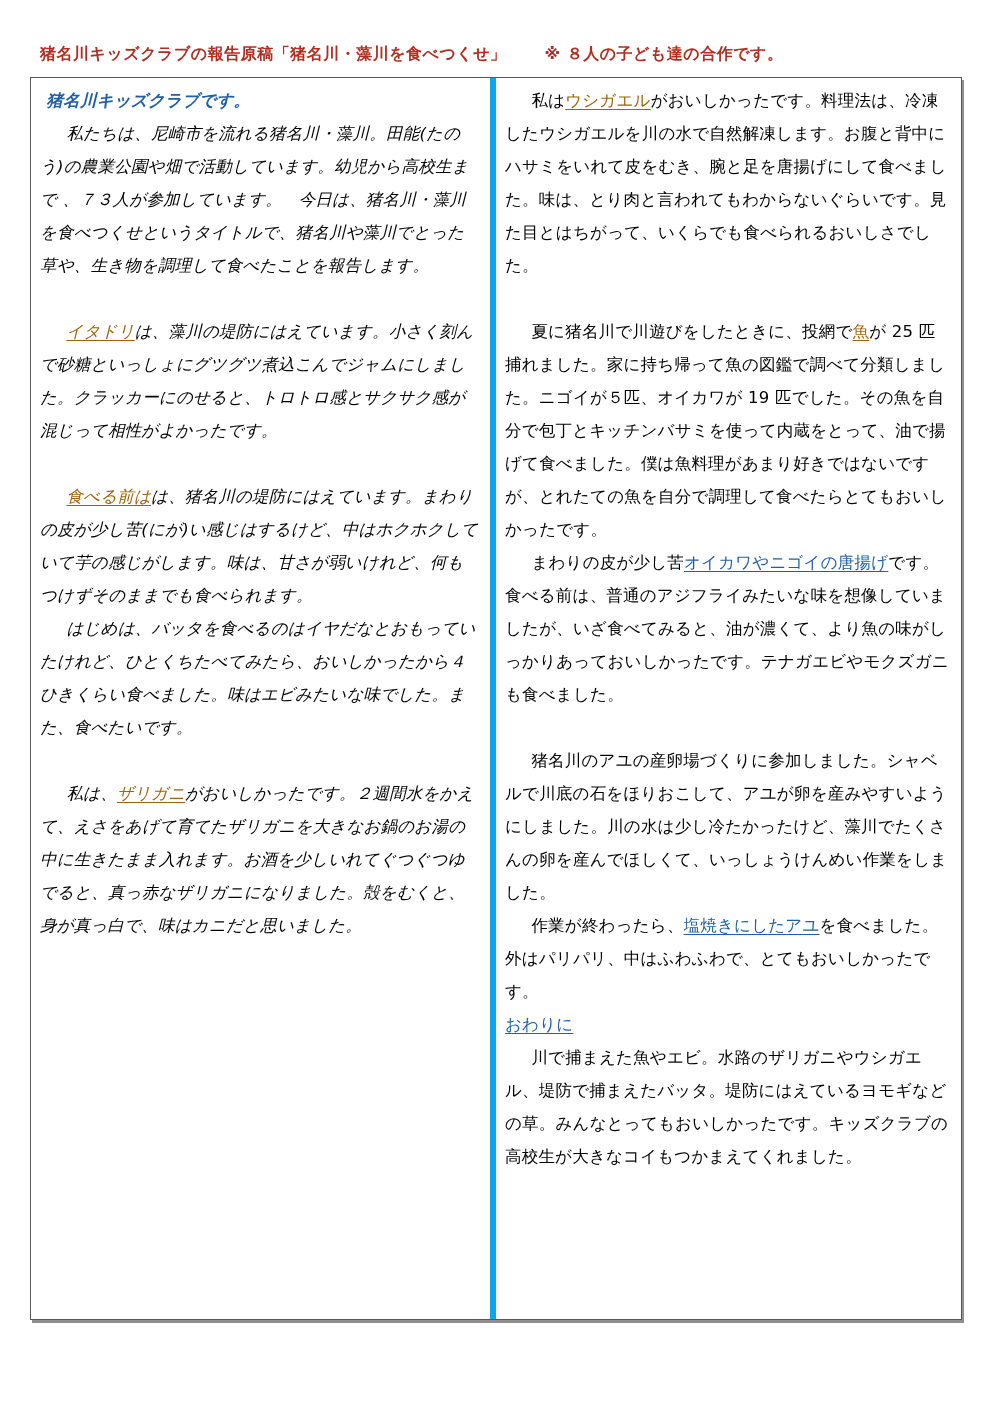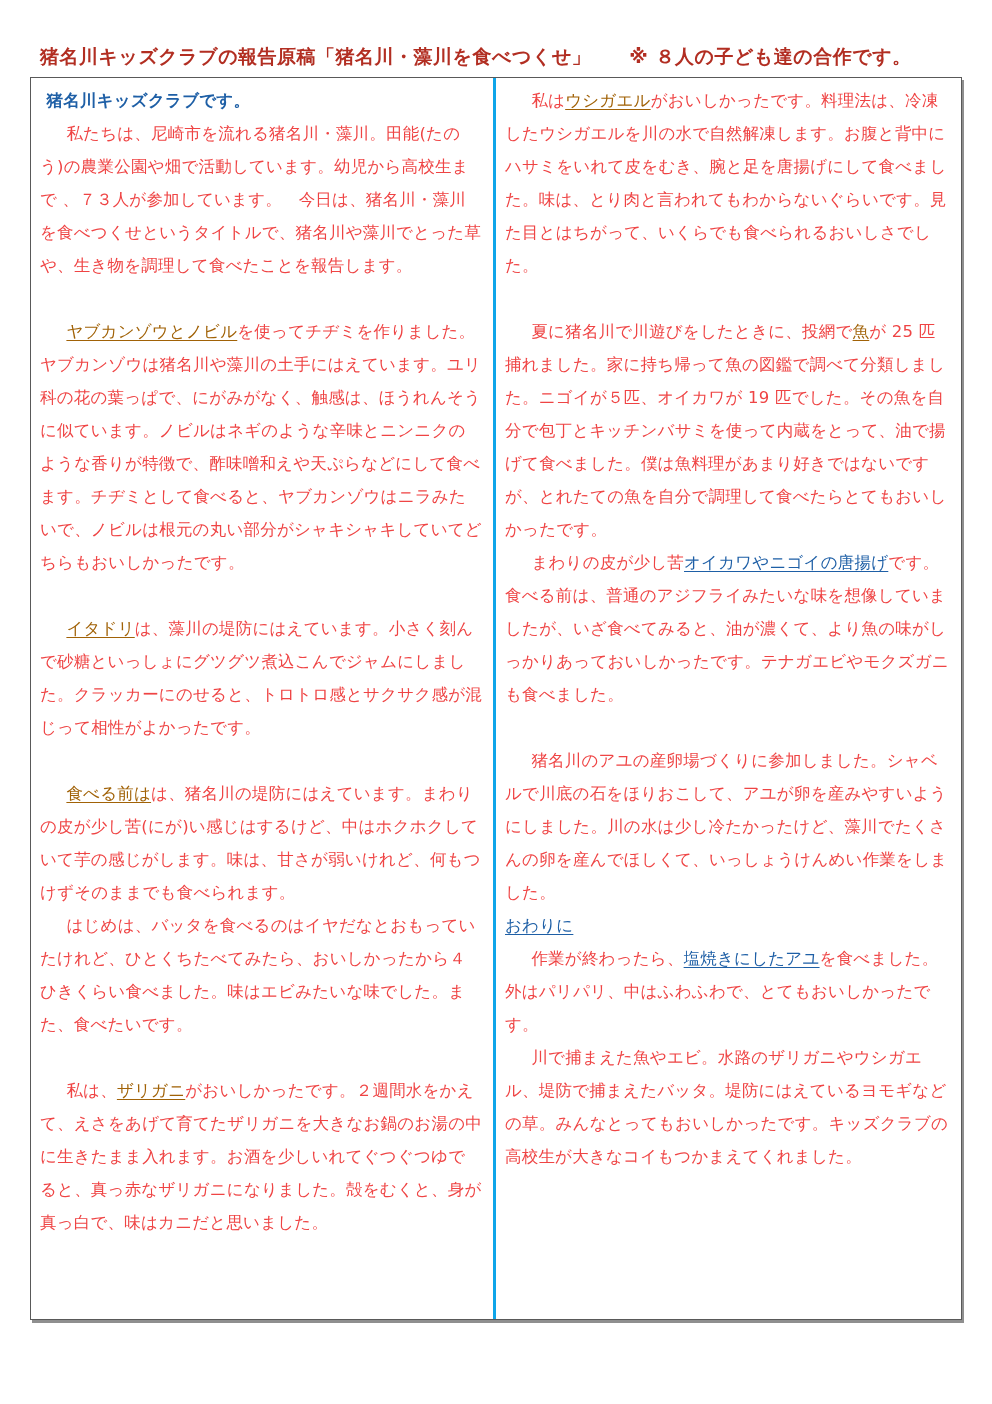--- a/index.html
+++ b/index.html
@@ -4,49 +4,49 @@
 <style>
   * { margin:0; padding:0; box-sizing:border-box; }
   html,body { background:#ffffff; }
   body {
     width:992px; height:1404px;
     position:relative;
     font-family:"DejaVu Sans", sans-serif;
   }
   .doc-title-row {
     position:absolute; left:40px; top:44px; width:930px;
-    color:#B22E22; font-weight:bold; font-size:19px;
+    color:#B22E22; font-weight:bold; font-size:16px;
     letter-spacing:0.5px; white-space:nowrap;
   }
   .doc-title-note { margin-left:38px; }
   .report-box {
     position:absolute; left:30px; top:77px;
     width:932px; height:1243px;
     border:1px solid #595959;
     box-shadow:2px 3px 0 #8f8f8f;
     background:#ffffff;
     display:flex;
   }
   .col {
     flex:1 1 50%;
     padding:6px 11px 0 9px;
     overflow:hidden;
   }
-  .col-left { border-right:3px solid #0ea5e9; }
+  .col-left { border-right:6px solid #0ea5e9;font-style:italic; }
   p.para {
     font-size:16.5px;
     line-height:33px;
     color:#3F93CF;
     letter-spacing:0.2px;
     text-align:left;
   }
   p.gap { margin-top:33px; }
   p.ind-para  { text-indent:1.6em; }
   p.ind-small { text-indent:0.4em; }
-  .seg-normal { color:#ef4444; }
+  .seg-normal { color:#000000; }
   .seg-keyword {
     color:#a16207;
     text-decoration:underline;
     text-underline-offset:3px;
   }
   .seg-keyword-bold {
     color:#1E5FA6; font-weight:normal;
     text-decoration:underline;
     text-underline-offset:3px;
     text-align:right;
@@ -57,28 +57,27 @@
 <body>
 
 <div class="doc-title-row">
   <span>猪名川キッズクラブの報告原稿「猪名川・藻川を食べつくせ」</span><span class="doc-title-note">※ ８人の子ども達の合作です。</span>
 </div>
 
 <div class="report-box">
   <div class="col col-left">
       <p class="para ind-small"><span class="seg-bold">猪名川キッズクラブです。</span></p>
       <p class="para ind-para"><span class="seg-normal">私たちは、尼崎市を流れる猪名川・藻川。田能(たのう)の農業公園や畑で活動しています。幼児から高校生まで 、７３人が参加しています。　今日は、猪名川・藻川を食べつくせというタイトルで、猪名川や藻川でとった草や、生き物を調理して食べたことを報告します。</span></p>
-      <p class="para gap ind-para"><span class="seg-keyword">ヤブカンゾウとノビル</span><span class="seg-normal">を使ってチヂミを作りました。ヤブカンゾウは猪名川や藻川の土手にはえています。ユリ科の花の葉っぱで、にがみがなく、触感は、ほうれんそうに似ています。ノビルはネギのような辛味とニンニクのような香りが特徴で、酢味噌和えや天ぷらなどにして食べます。チヂミとして食べると、ヤブカンゾウはニラみたいで、ノビルは根元の丸い部分がシャキシャキしていてどちらもおいしかったです。</span></p>
       <p class="para gap ind-para"><span class="seg-keyword">イタドリ</span><span class="seg-normal">は、藻川の堤防にはえています。小さく刻んで砂糖といっしょにグツグツ煮込こんでジャムにしました。クラッカーにのせると、トロトロ感とサクサク感が混じって相性がよかったです。</span></p>
       <p class="para gap ind-para"><span class="seg-keyword">食べる前は</span><span class="seg-normal">は、猪名川の堤防にはえています。まわりの皮が少し苦(にが)い感じはするけど、中はホクホクしていて芋の感じがします。味は、甘さが弱いけれど、何もつけずそのままでも食べられます。</span></p>
       <p class="para ind-para"><span class="seg-normal">はじめは、バッタを食べるのはイヤだなとおもっていたけれど、ひとくちたべてみたら、おいしかったから４ひきくらい食べました。味はエビみたいな味でした。また、食べたいです。</span></p>
       <p class="para gap ind-para"><span class="seg-normal">私は、</span><span class="seg-keyword">ザリガニ</span><span class="seg-normal">がおいしかったです。２週間水をかえて、えさをあげて育てたザリガニを大きなお鍋のお湯の中に生きたまま入れます。お酒を少しいれてぐつぐつゆでると、真っ赤なザリガニになりました。殻をむくと、身が真っ白で、味はカニだと思いました。</span></p>
     </div>
   <div class="col col-right">
       <p class="para ind-para"><span class="seg-normal">私は</span><span class="seg-keyword">ウシガエル</span><span class="seg-normal">がおいしかったです。料理法は、冷凍したウシガエルを川の水で自然解凍します。お腹と背中にハサミをいれて皮をむき、腕と足を唐揚げにして食べました。味は、とり肉と言われてもわからないぐらいです。見た目とはちがって、いくらでも食べられるおいしさでした。</span></p>
       <p class="para gap ind-para"><span class="seg-normal">夏に猪名川で川遊びをしたときに、投網で</span><span class="seg-keyword">魚</span><span class="seg-normal">が 25 匹捕れました。家に持ち帰って魚の図鑑で調べて分類しました。ニゴイが５匹、オイカワが 19 匹でした。その魚を自分で包丁とキッチンバサミを使って内蔵をとって、油で揚げて食べました。僕は魚料理があまり好きではないですが、とれたての魚を自分で調理して食べたらとてもおいしかったです。</span></p>
       <p class="para ind-para"><span class="seg-normal">まわりの皮が少し苦</span><span class="seg-keyword-bold">オイカワやニゴイの唐揚げ</span><span class="seg-normal">です。食べる前は、普通のアジフライみたいな味を想像していましたが、いざ食べてみると、油が濃くて、より魚の味がしっかりあっておいしかったです。テナガエビやモクズガニも食べました。</span></p>
       <p class="para gap ind-para"><span class="seg-normal">猪名川のアユの産卵場づくりに参加しました。シャベルで川底の石をほりおこして、アユが卵を産みやすいようにしました。川の水は少し冷たかったけど、藻川でたくさんの卵を産んでほしくて、いっしょうけんめい作業をしました。</span></p>
+      <p class="para ind-para"><span class="seg-normal">作業が終わったら、</span><span class="seg-keyword-bold">塩焼きにしたアユ</span><span class="seg-normal">を食べました。外はパリパリ、中はふわふわで、とてもおいしかったです。</span></p>
       <p class="para"><span class="seg-keyword-bold">おわりに</span></p>
-      <p class="para ind-para"><span class="seg-normal">作業が終わったら、</span><span class="seg-keyword-bold">塩焼きにしたアユ</span><span class="seg-normal">を食べました。外はパリパリ、中はふわふわで、とてもおいしかったです。</span></p>
       <p class="para ind-para"><span class="seg-normal">川で捕まえた魚やエビ。水路のザリガニやウシガエル、堤防で捕まえたバッタ。堤防にはえているヨモギなどの草。みんなとってもおいしかったです。キッズクラブの高校生が大きなコイもつかまえてくれました。</span></p>
     </div>
 </div>
 
 </body></html>

